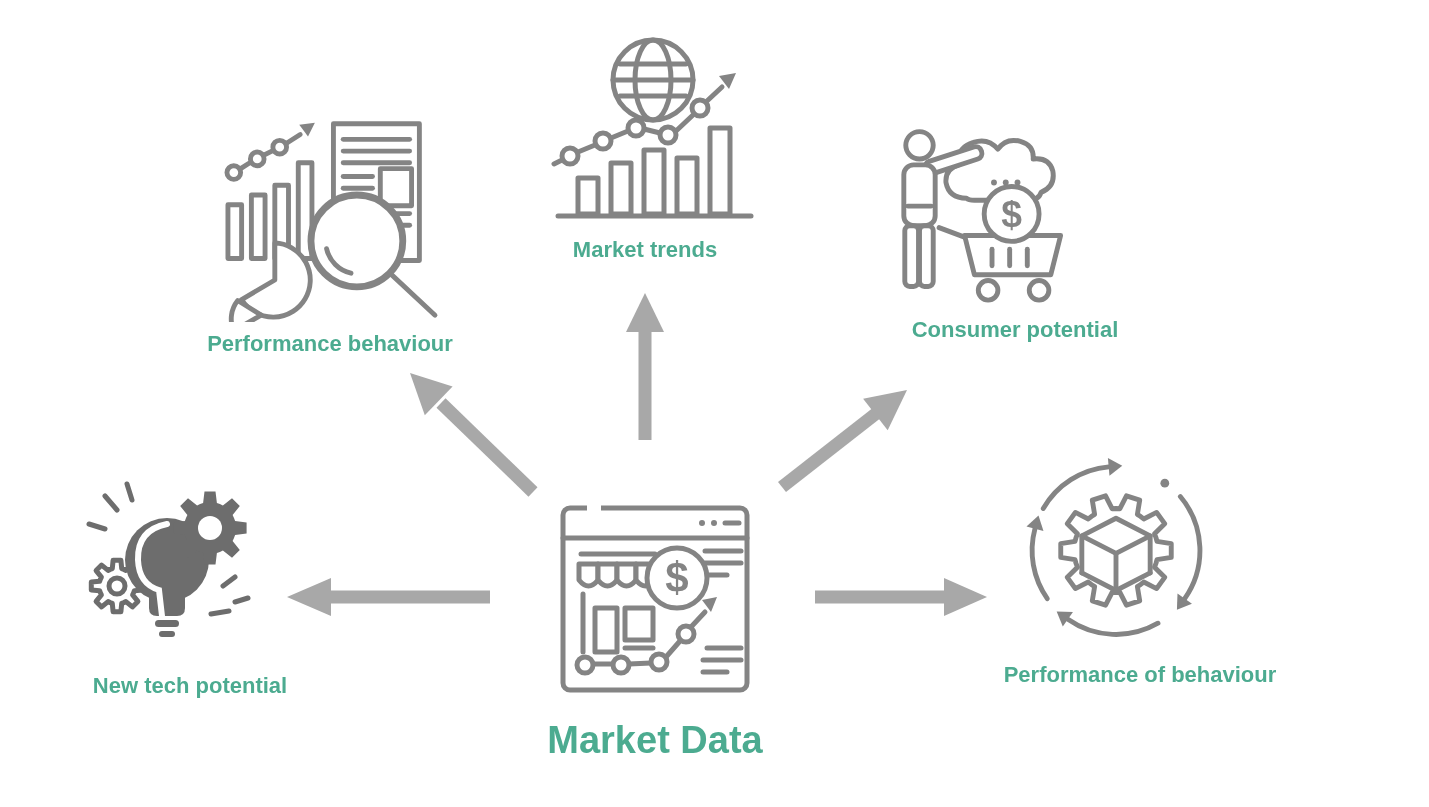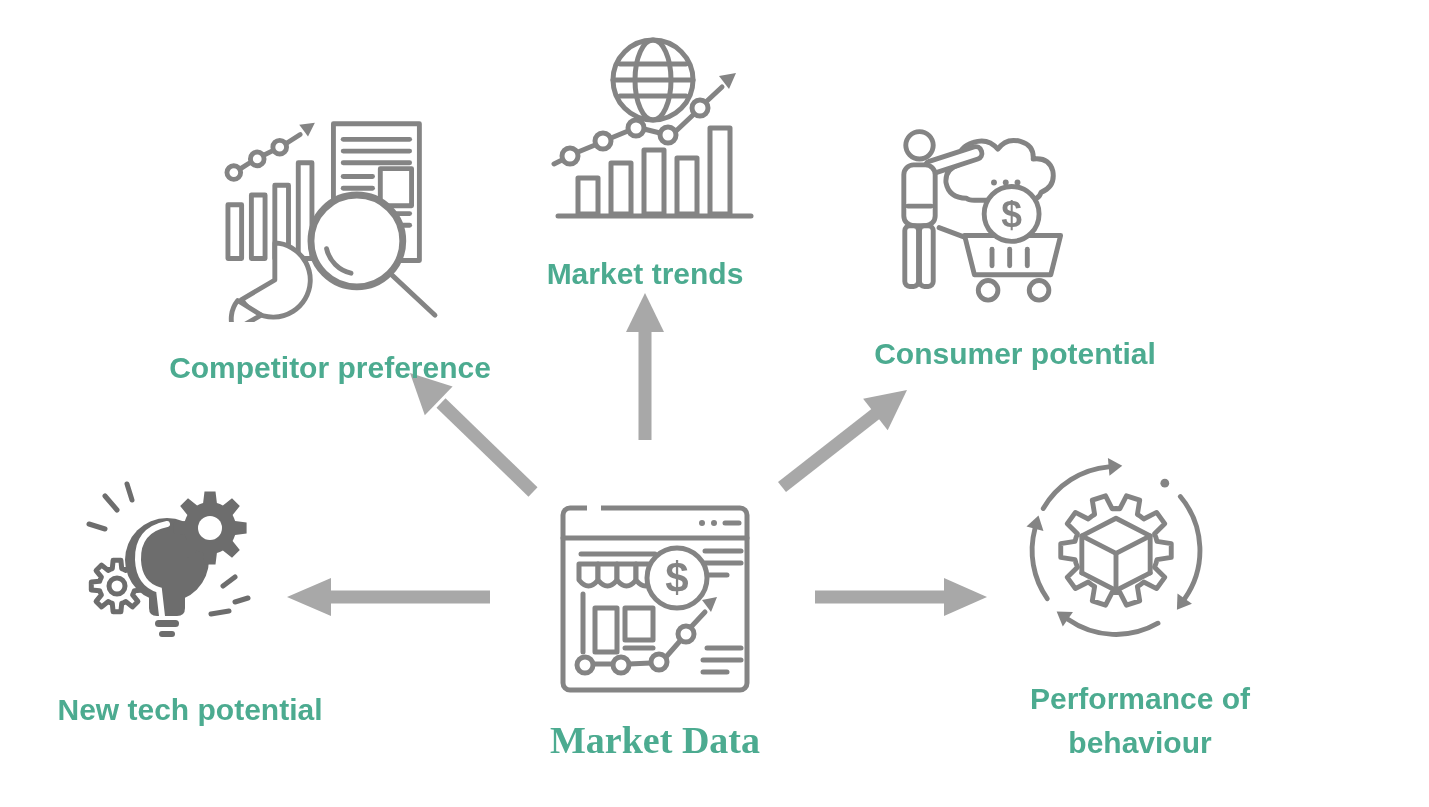--- a/index.html
+++ b/index.html
@@ -11,25 +11,25 @@
   }
   html,body{margin:0;padding:0;background:var(--background);}
   .canvas{
     position:relative;width:1429px;height:807px;background:var(--background);
     overflow:hidden;font-family:"Liberation Sans",sans-serif;
   }
   .node{position:absolute;display:flex;flex-direction:column;align-items:center;margin:0;}
   .icon{color:var(--icon-gray);flex:0 0 auto;}
   .icon svg{display:block;}
   .caption{
-    color:var(--label-green);font-weight:bold;font-size:30px;line-height:1.45;
-    text-align:center;white-space:nowrap;margin-top:24px;
+    color:var(--label-green);font-weight:bold;font-size:22px;line-height:1.45;
+    text-align:center;white-space:nowrap;margin-top:6px;
   }
   .caption.wrap{white-space:normal;}
-  .caption.big{font-size:38px;margin-top:12px;font-family:Liberation Serif, serif;}
+  .caption.big{font-size:38px;margin-top:12px;}
   .arrows{position:absolute;left:0;top:0;color:var(--arrow-gray);}
   .stroke{fill:none;stroke:currentColor;stroke-width:5;stroke-linecap:round;stroke-linejoin:round;}
   .stroke.fillw{fill:#fff;}
   .thick{stroke-width:7;}
   .dot{fill:currentColor;stroke:none;}
   .ink-dark{color:var(--bulb-gray);}
   .fill-dark{fill:currentColor;stroke:none;}
   .coin-text{font-family:"Liberation Sans",sans-serif;font-weight:bold;fill:currentColor;}
 </style>
 </head>
@@ -90,21 +90,21 @@
         <line class="stroke" x1="128" y1="128" x2="160" y2="128"></line>
 
         <path class="stroke fillw" d="M58,172 L58,134 A38,38 0 1 1 24,192 Z"></path>
         <path class="stroke fillw" d="M44,208 L20,193 A30,30 0 0 0 16,224 Z"></path>
 
         <circle class="stroke fillw thick" cx="142" cy="132" r="47"></circle>
         <path class="stroke" stroke-width="6" d="M111,140 A33,33 0 0 0 136,165"></path>
         <line class="stroke" stroke-width="13" x1="178" y1="167" x2="222" y2="208"></line>
       </svg>
     </span>
-    <figcaption class="caption">Competitor preference</figcaption>
+    <figcaption class="caption">Performance behaviour</figcaption>
   </figure>
 
   <figure class="node" style="left:470px;top:28px;width:350px;">
     <span class="icon" style="transform:translateX(10px);">
       <svg width="215" height="200" viewBox="0 0 215 200">
 
         <circle class="stroke" cx="105" cy="52" r="40"></circle>
         <ellipse class="stroke" cx="105" cy="52" rx="18" ry="40"></ellipse>
         <line class="stroke" x1="72" y1="36" x2="138" y2="36"></line>
         <line class="stroke" x1="65" y1="52" x2="145" y2="52"></line>

